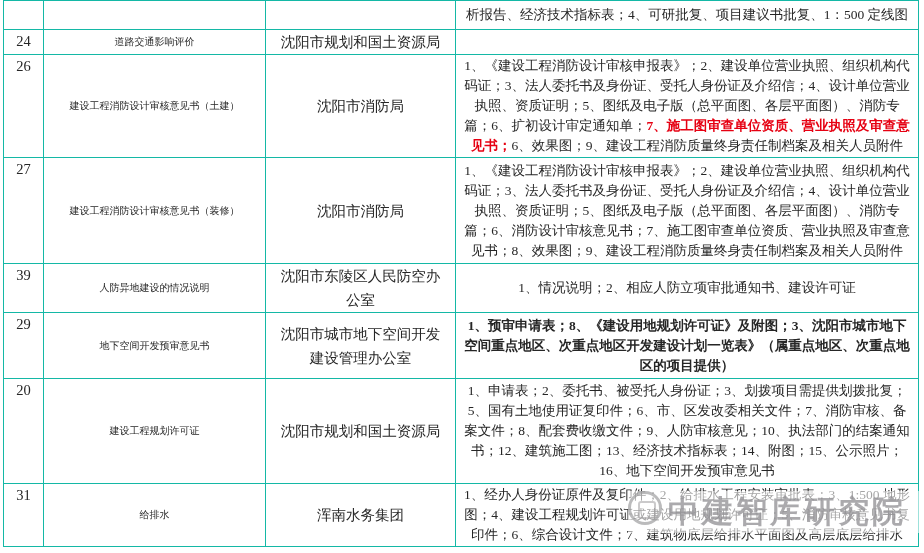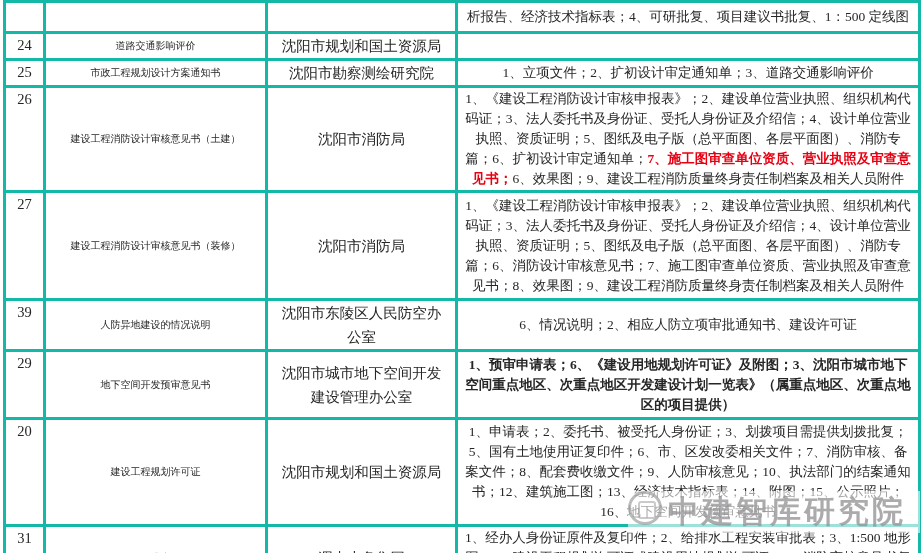--- a/index.html
+++ b/index.html
@@ -15,21 +15,21 @@
   }
   .page { position: relative; width: 924px; height: 553px; }
 
   table.doc-table {
     border-collapse: collapse;
     table-layout: fixed;
     margin-left: 3px;
     width: 915px;
   }
   table.doc-table td {
-    border: 3px solid #14b8a6;
+    border: 1px solid #14b8a6;
     overflow: hidden;
     background: #ffffff;
   }
   
   col.w-no   { width: 40px; }
   col.w-item { width: 222px; }
   col.w-dept { width: 190px; }
   col.w-mat  { width: 463px; }
 
   .c-no {
@@ -134,53 +134,47 @@
       <td class="c-mat">析报告、经济技术指标表；4、可研批复、项目建议书批复、1：500 定线图</td>
     </tr>
 
     <tr class="r-24">
       <td class="c-no">24</td>
       <td class="c-item">道路交通影响评价</td>
       <td class="c-dept">沈阳市规划和国土资源局</td>
       <td class="c-mat"></td>
     </tr>
 
-    <tr class="r-25">
-      <td class="c-no">25</td>
-      <td class="c-item">市政工程规划设计方案通知书</td>
-      <td class="c-dept">沈阳市勘察测绘研究院</td>
-      <td class="c-mat">1、立项文件；2、扩初设计审定通知单；3、道路交通影响评价</td>
-    </tr>
 
     <tr class="r-26">
       <td class="c-no">26</td>
       <td class="c-item">建设工程消防设计审核意见书（土建）</td>
       <td class="c-dept">沈阳市消防局</td>
       <td class="c-mat"><span>1、《建设工程消防设计审核申报表》；2、建设单位营业执照、组织机构代码证；3、法人委托书及身份证、受托人身份证及介绍信；4、设计单位营业执照、资质证明；5、图纸及电子版（总平面图、各层平面图）、消防专篇；6、扩初设计审定通知单；</span><span class="red-bold">7、施工图审查单位资质、营业执照及审查意见书；</span><span>6、效果图；9、建设工程消防质量终身责任制档案及相关人员附件</span></td>
     </tr>
 
     <tr class="r-27">
       <td class="c-no">27</td>
       <td class="c-item">建设工程消防设计审核意见书（装修）</td>
       <td class="c-dept">沈阳市消防局</td>
       <td class="c-mat">1、《建设工程消防设计审核申报表》；2、建设单位营业执照、组织机构代码证；3、法人委托书及身份证、受托人身份证及介绍信；4、设计单位营业执照、资质证明；5、图纸及电子版（总平面图、各层平面图）、消防专篇；6、消防设计审核意见书；7、施工图审查单位资质、营业执照及审查意见书；8、效果图；9、建设工程消防质量终身责任制档案及相关人员附件</td>
     </tr>
 
     <tr class="r-28">
       <td class="c-no">39</td>
       <td class="c-item">人防异地建设的情况说明</td>
       <td class="c-dept">沈阳市东陵区人民防空办公室</td>
-      <td class="c-mat">6、情况说明；2、相应人防立项审批通知书、建设许可证</td>
+      <td class="c-mat">1、情况说明；2、相应人防立项审批通知书、建设许可证</td>
     </tr>
 
     <tr class="r-29">
       <td class="c-no">29</td>
       <td class="c-item">地下空间开发预审意见书</td>
       <td class="c-dept">沈阳市城市地下空间开发建设管理办公室</td>
-      <td class="c-mat mat-bold">1、预审申请表；6、《建设用地规划许可证》及附图；3、沈阳市城市地下空间重点地区、次重点地区开发建设计划一览表》（属重点地区、次重点地区的项目提供）</td>
+      <td class="c-mat mat-bold">1、预审申请表；8、《建设用地规划许可证》及附图；3、沈阳市城市地下空间重点地区、次重点地区开发建设计划一览表》（属重点地区、次重点地区的项目提供）</td>
     </tr>
 
     <tr class="r-30">
       <td class="c-no">20</td>
       <td class="c-item">建设工程规划许可证</td>
       <td class="c-dept">沈阳市规划和国土资源局</td>
       <td class="c-mat">1、申请表；2、委托书、被受托人身份证；3、划拨项目需提供划拨批复；5、国有土地使用证复印件；6、市、区发改委相关文件；7、消防审核、备案文件；8、配套费收缴文件；9、人防审核意见；10、执法部门的结案通知书；12、建筑施工图；13、经济技术指标表；14、附图；15、公示照片；16、地下空间开发预审意见书</td>
     </tr>
 
     <tr class="r-31">

